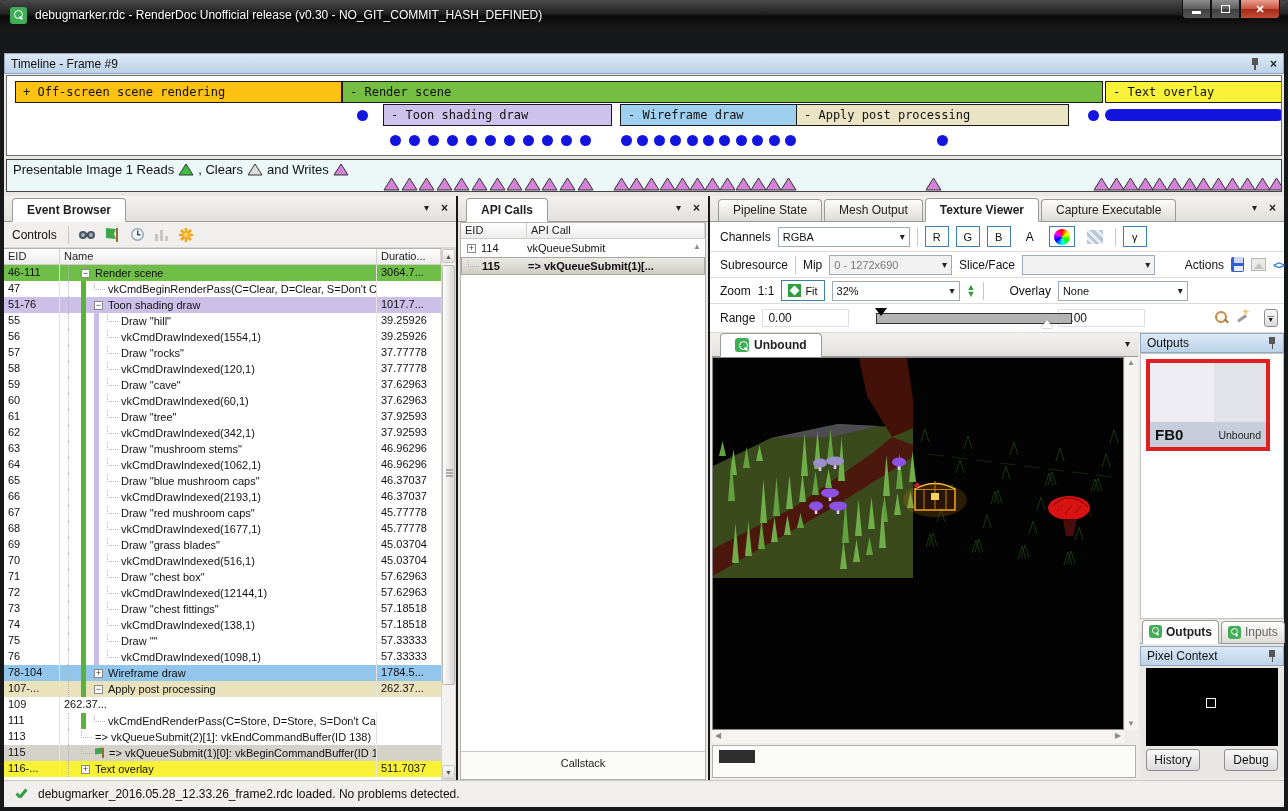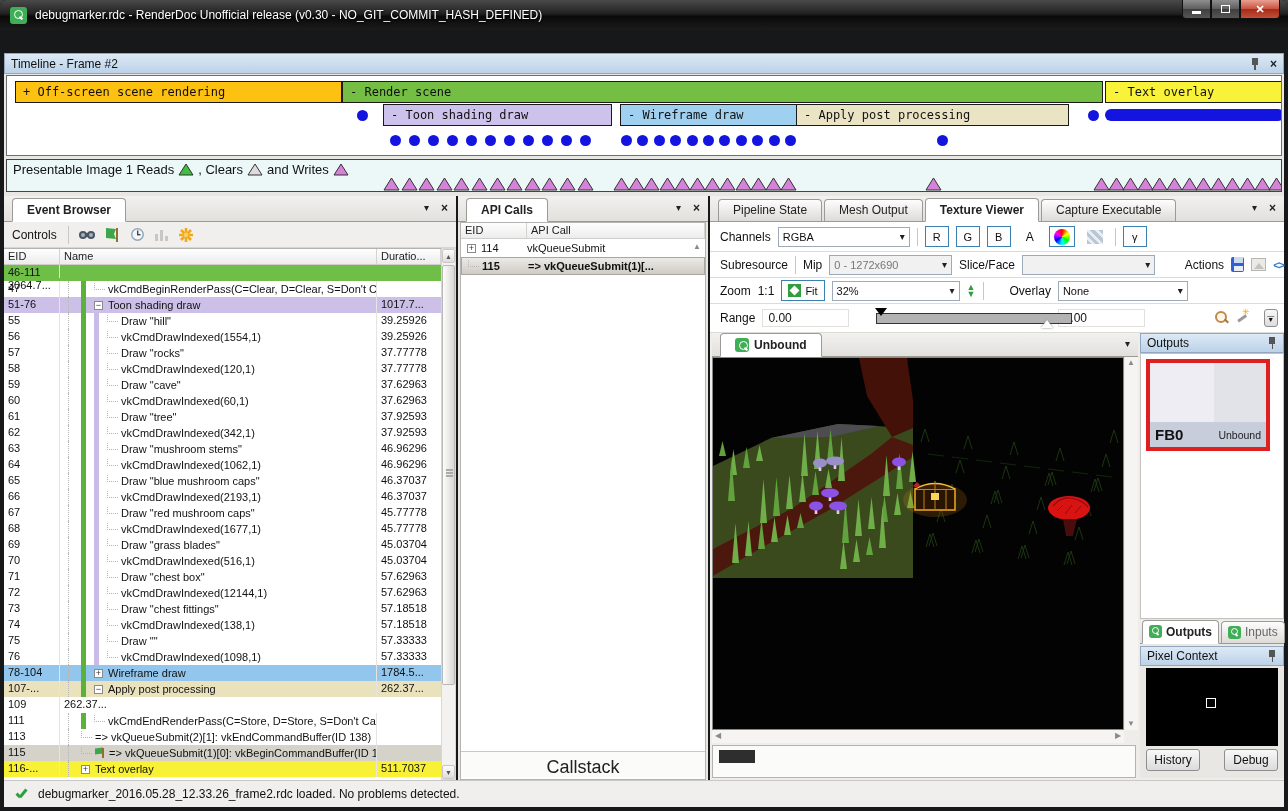--- a/index.html
+++ b/index.html
@@ -90,21 +90,21 @@
   .sb-arrow{position:absolute;left:0;width:13px;height:14px;text-align:center;font-size:7px;color:#555;line-height:14px;background:linear-gradient(#fcfcfc,#dfdddb);border:1px solid #c9c7c3;border-radius:2px;}
   .sb-thumb{position:absolute;left:0;width:13px;background:linear-gradient(90deg,#fdfdfd,#d9d7d3);border:1px solid #b9b7b3;border-radius:2px;}
   .sb-grip{position:absolute;left:3px;width:7px;height:1.5px;background:#aaa;box-shadow:0 3px 0 #aaa,0 6px 0 #aaa;}
 
   
   #api-grid{position:absolute;left:2px;top:26px;right:2px;bottom:0;background:#fff;border:1px solid #b5b3af;}
   .arow{display:flex;height:18px;font-size:11px;color:#111;align-items:center;}
   .arow .eidc{width:66px;flex:none;display:flex;align-items:center;padding-left:6px;}
   .arow .callc{flex:1;overflow:hidden;white-space:nowrap;}
   .arow.sel{background:linear-gradient(#eceae6,#cfccc5);border:1px solid #a8a6a1;font-weight:bold;}
-  #callstack-bar{position:absolute;left:0;right:0;bottom:2px;height:26px;border-top:1px solid #c9c7c3;text-align:center;font-size:18px;color:#222;padding-top:5px;background:#fbfbfa;}
+  #callstack-bar{position:absolute;left:0;right:0;bottom:2px;height:26px;border-top:1px solid #c9c7c3;text-align:center;font-size:11px;color:#222;padding-top:5px;background:#fbfbfa;}
 
   
   .tvrow{position:absolute;left:0;right:0;display:flex;align-items:center;background:#ffffff;border-bottom:1px solid #dddbd7;padding-left:10px;gap:7px;font-size:12px;color:#111;}
   .swatch-wheel{width:16px;height:16px;border-radius:50%;background:conic-gradient(#f00,#ff0,#0f0,#0ff,#00f,#f0f,#f00);}
   .checker{width:16px;height:14px;background:repeating-linear-gradient(45deg,#b9c6d5 0 3px,#e8edf3 3px 6px);}
   .fit-ic{width:13px;height:13px;position:relative;}
   .fit-ic i{position:absolute;width:0;height:0;border:4px solid transparent;}
   .fit-ic .a1{left:0;top:0;border-top-color:#2e9e3e;border-left-color:#2e9e3e;}
   .fit-ic .a2{right:0;top:0;border-top-color:#2e9e3e;border-right-color:#2e9e3e;}
   .fit-ic .a3{left:0;bottom:0;border-bottom-color:#2e9e3e;border-left-color:#2e9e3e;}
@@ -183,21 +183,21 @@
         </div>
       <div class="winbtn close">
           <span>✕</span>
         </div>
     </div>
   </div>
 
 
   <div id="tl-panel">
     <div id="tl-head" class="phead">
-      <span>Timeline - Frame #2</span>
+      <span>Timeline - Frame #9</span>
       <span class="sp"></span>
       <span class="pin-icon"></span>
       <span class="xglyph">×</span>
     </div>
     <div id="tl-content">
         <div class="tl-bar" style="left: 8px; top: 5px; width: 327px; background: rgb(253, 193, 18);">+ Off-screen scene rendering</div>
         <div class="tl-bar" style="left: 335px; top: 5px; width: 761px; background: rgb(116, 190, 67);">- Render scene</div>
         <div class="tl-bar" style="left: 1098px; top: 5px; width: 180px; background: rgb(248, 242, 59);">- Text overlay</div>
         <div class="tl-bar" style="left: 376px; top: 28px; width: 229px; background: rgb(205, 194, 235);">- Toon shading draw</div>
         <div class="tl-bar" style="left: 593px; top: 28px; width: 196px; background: rgb(159, 208, 240); margin-left: 20px;">- Wireframe draw</div>
@@ -408,21 +408,21 @@
           <circle cx="8" cy="8" r="2.4" fill="#f8d060"></circle>
         </svg>
     </div>
     <div id="eb-grid">
       <div class="gridhdr">
         <span class="hc eid">EID</span>
         <span class="hc name">Name</span>
         <span class="hc dur">Duratio...</span>
       </div>
       <div id="eb-rows">
-          <div class="erow" style="background: rgb(111, 190, 71); flex-direction: column;">
+          <div class="erow" style="background: rgb(111, 190, 71);">
             <span class="c eidc">46-111</span>
             <span class="c namec">
               <span class="guide-root"></span>
               <span class="expander">−</span>
               <span>Render scene</span>
             </span>
             <span class="c durc">3064.7...</span>
           </div>
           <div class="erow">
             <span class="c eidc">47</span>

